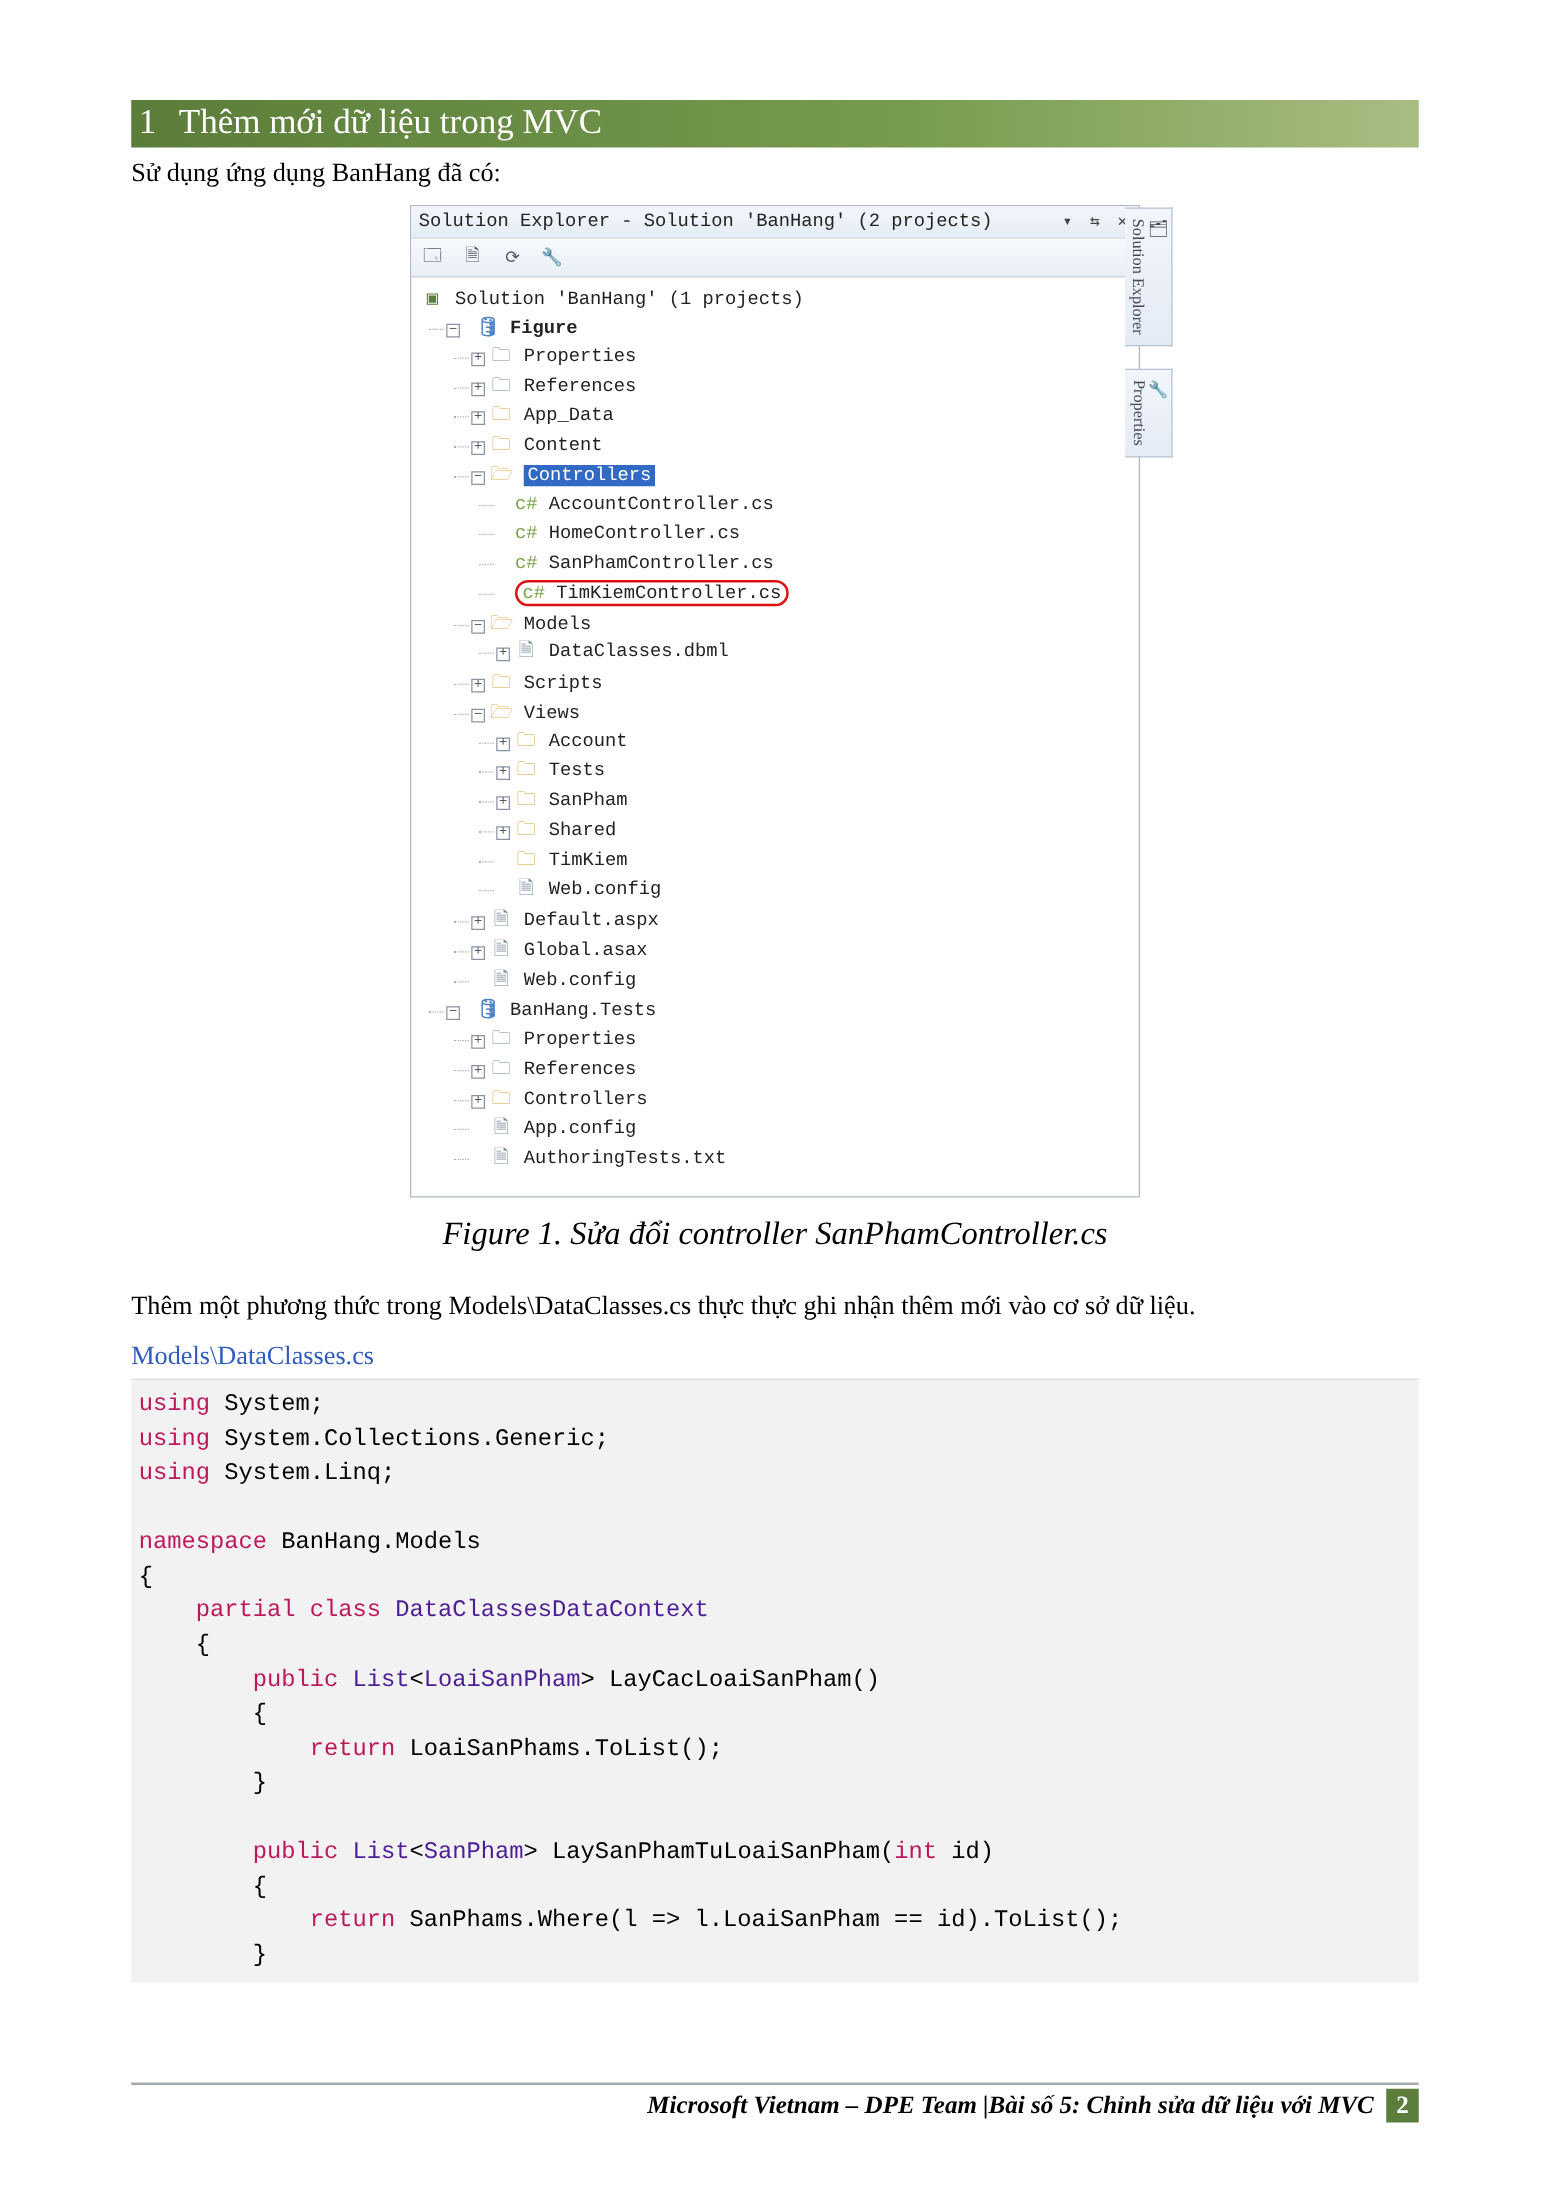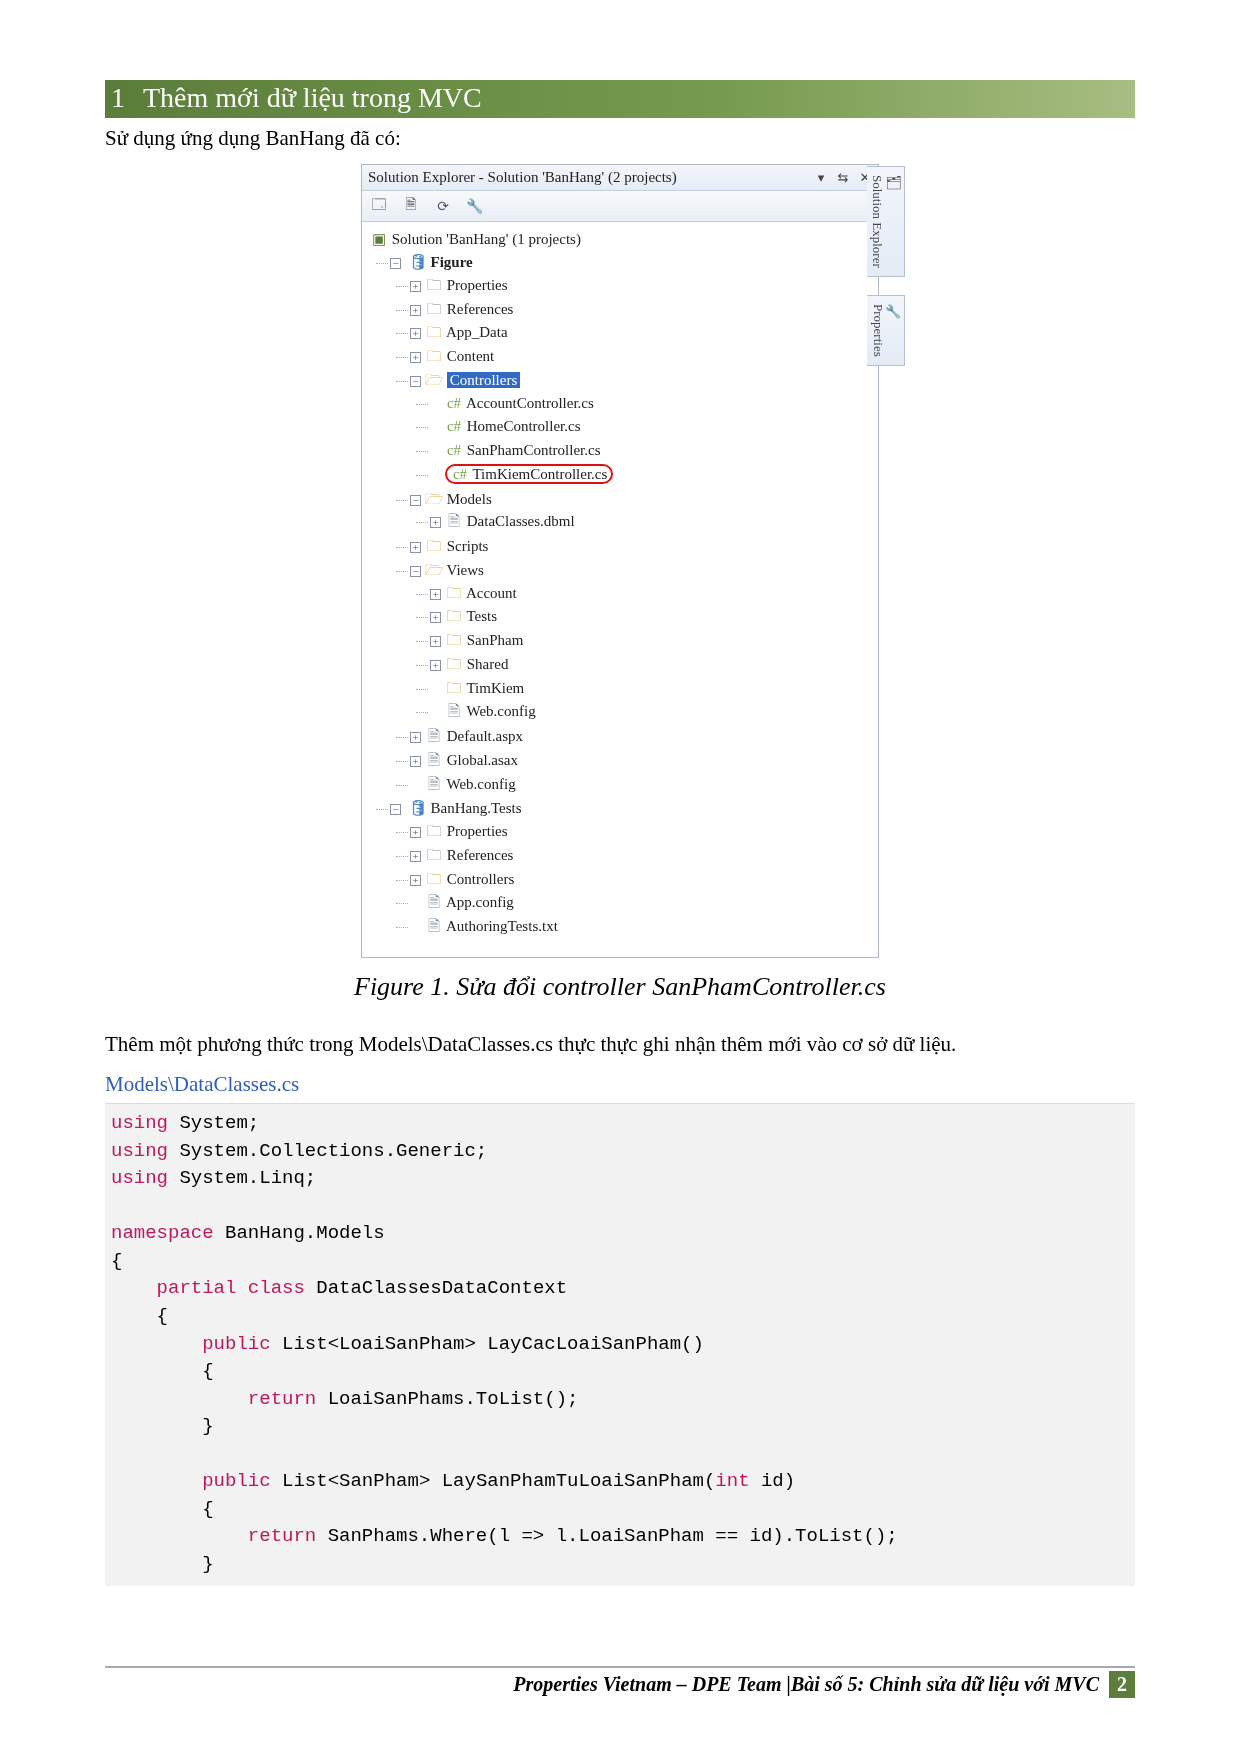--- a/index.html
+++ b/index.html
@@ -26,24 +26,24 @@
     align-items: baseline;
   }
   .heading-num { }
   .body-p { margin: 4px 0 12px 0; line-height: 1.35; }
   .figure-wrap {
     display: flex;
     justify-content: center;
     margin: 8px 0 14px 0;
   }
   .explorer {
-    width: 518px;
+    width: 584px;
     border: 1px solid #b0b8c4;
     background: #fff;
-    font-family: Liberation Serif, serif;
+    font-family: Liberation Mono, monospace;
     font-size: 15px;
     color: #222;
   }
   .explorer-header {
     background: linear-gradient(#f3f6fb,#e5ecf6);
     border-bottom: 1px solid #c5cedb;
     padding: 4px 6px;
     display: flex;
     align-items: center;
     justify-content: space-between;
@@ -132,21 +132,21 @@
     background: #f2f2f2;
     border-top: 1px solid #dcdcdc;
     font-family: Consolas, "Courier New", monospace;
     font-size: 19px;
     line-height: 1.45;
     padding: 6px 6px 8px 6px;
     white-space: pre;
     overflow: hidden;
   }
   .kw { color: #be185d; text-align: center; }
-  .tp { color: #000000; }
+  .tp { color: #4c1d95; }
   .footer {
     position: absolute;
     bottom: 55px;
     left: 105px;
     right: 105px;
     border-top: 2px solid #a6aab0;
     padding-top: 3px;
     display: flex;
     justify-content: flex-end;
     align-items: center;
@@ -282,15 +282,15 @@
 <span>        }</span>
 
 <span class="kw">        public</span><span class="tp"> List</span><span>&lt;</span><span class="tp">SanPham</span><span>&gt; LaySanPhamTuLoaiSanPham(</span><span class="kw">int</span><span> id)</span>
 <span>        {</span>
 <span class="kw">            return</span><span> SanPhams.Where(l =&gt; l.LoaiSanPham == id).ToList();</span>
 <span>        }</span></div>
 
 </div>
 
 <div class="footer">
-  <span>Properties Vietnam – DPE Team |Bài số 5: Chỉnh sửa dữ liệu với MVC</span>
+  <span>Microsoft Vietnam – DPE Team |Bài số 5: Chỉnh sửa dữ liệu với MVC</span>
   <span class="pagenum">2</span>
 </div>
 
 </body></html>

